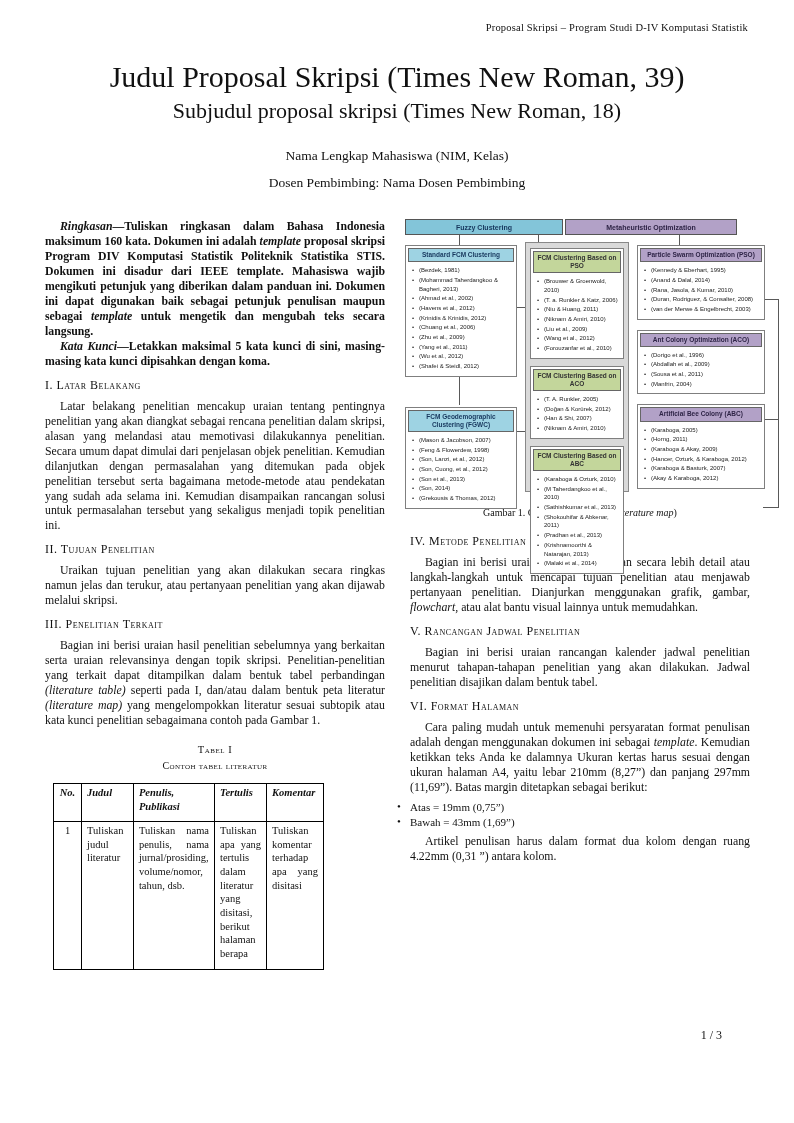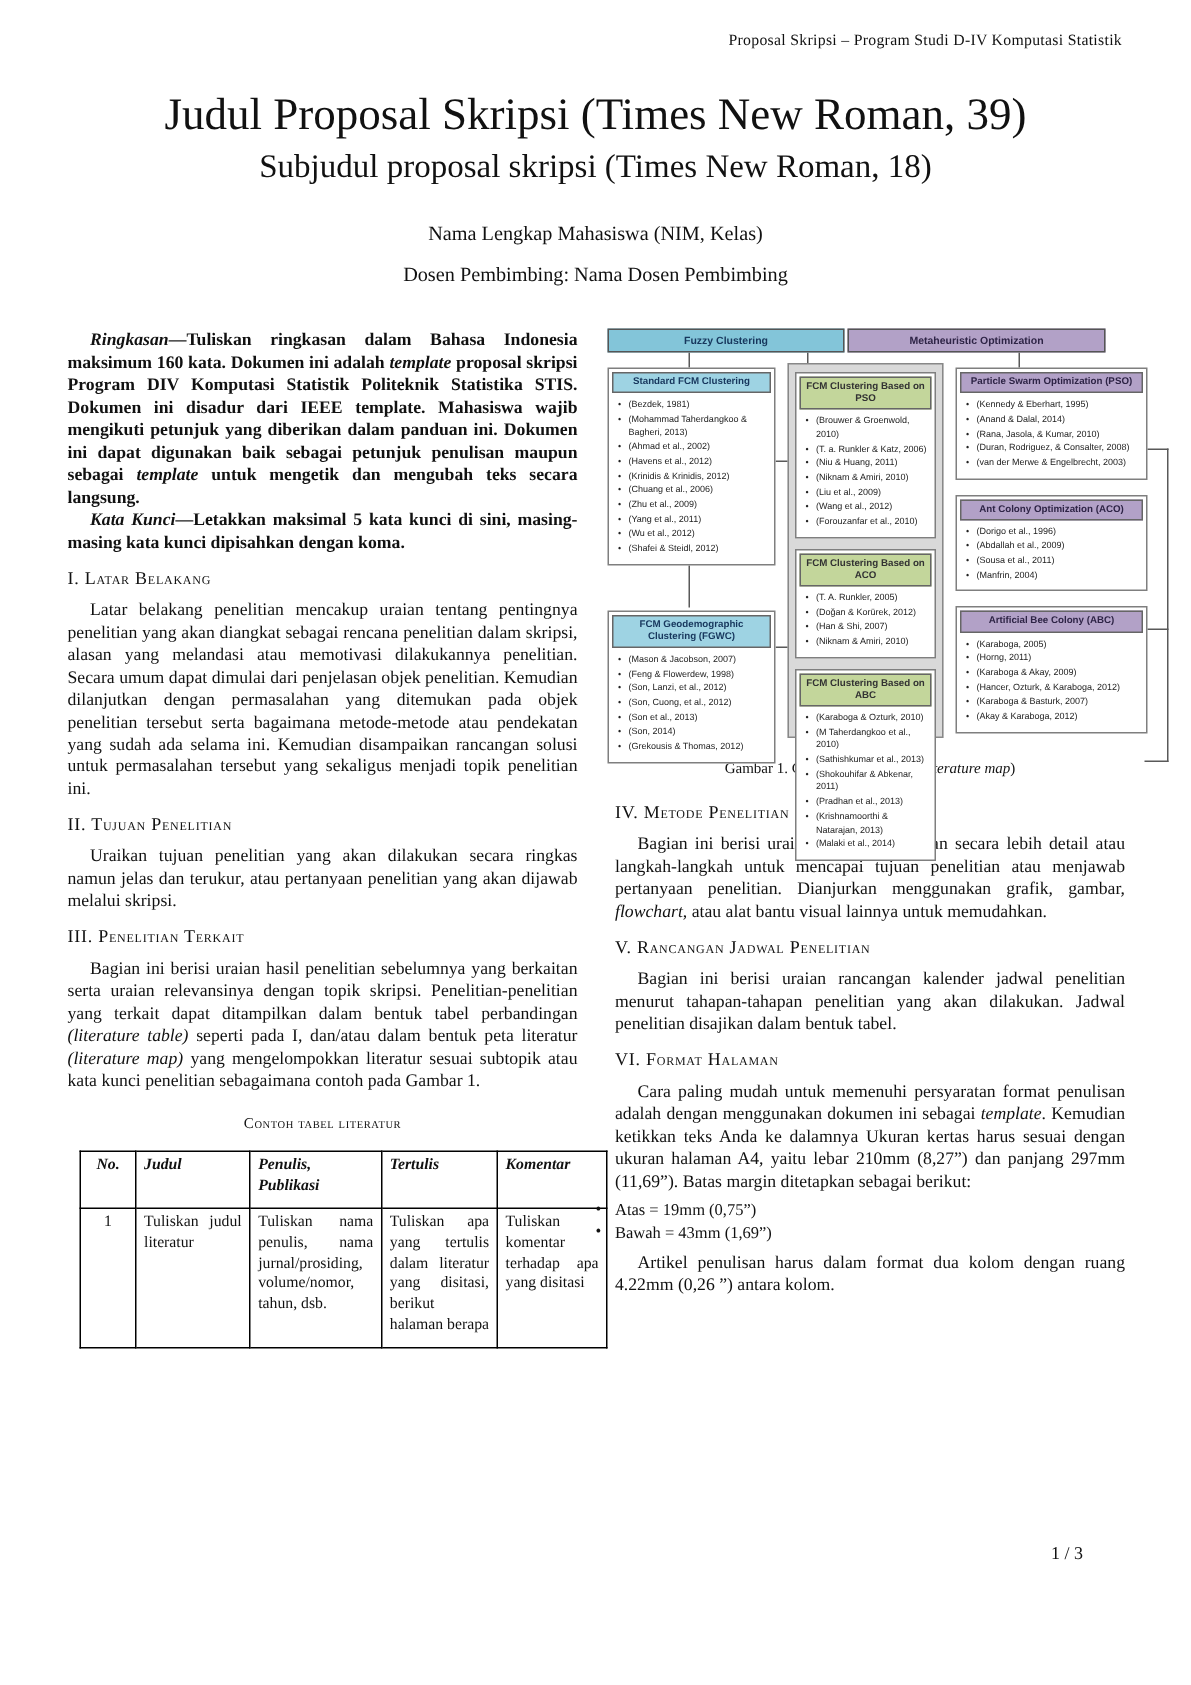--- a/index.html
+++ b/index.html
@@ -33,21 +33,21 @@
   h2.sec {
     font-size:12px; font-weight:normal; font-variant:small-caps;
     text-align:left; letter-spacing:0.5px; margin:9px 0 6px 0;
   }
 
   .table-caption { text-align:center; margin-top:14px; line-height:1.5; }
   .tcap1 { font-size:10.5px; font-variant:small-caps; letter-spacing:0.5px; }
   .tcap2 { font-size:10px; font-variant:small-caps; letter-spacing:0.4px; }
 
   table.lit-table {
-    border-collapse:collapse; margin:10px 0 0 8px; width:352px;
+    border-collapse:collapse; margin:10px 0 0 8px; width:271px;
     font-size:10.5px; line-height:1.3;
   }
   .lit-table th, .lit-table td { border:1.3px solid #000; vertical-align:top; padding:2px 5px 8px 5px; }
   .lit-table th { font-weight:bold; font-style:italic; text-align:left; }
   .lit-table td { text-align:justify; }
   .lit-table th.c-no, .lit-table td.c-no { text-align:center; font-style:italic; }
   .lit-table td.c-no { font-style:normal; }
 
   
   .figure { position:relative; width:384px; height:276px; margin-left:-7px; font-family:"Liberation Sans", sans-serif; }
@@ -117,20 +117,21 @@
     <h2 class="sec">I. Latar Belakang</h2>
     <p class="body-p">Latar belakang penelitian mencakup uraian tentang pentingnya penelitian yang akan diangkat sebagai rencana penelitian dalam skripsi, alasan yang melandasi atau memotivasi dilakukannya penelitian. Secara umum dapat dimulai dari penjelasan objek penelitian. Kemudian dilanjutkan dengan permasalahan yang ditemukan pada objek penelitian tersebut serta bagaimana metode-metode atau pendekatan yang sudah ada selama ini. Kemudian disampaikan rancangan solusi untuk permasalahan tersebut yang sekaligus menjadi topik penelitian ini.</p>
 
     <h2 class="sec">II. Tujuan Penelitian</h2>
     <p class="body-p">Uraikan tujuan penelitian yang akan dilakukan secara ringkas namun jelas dan terukur, atau pertanyaan penelitian yang akan dijawab melalui skripsi.</p>
 
     <h2 class="sec">III. Penelitian Terkait</h2>
     <p class="body-p"><span>Bagian ini berisi uraian hasil penelitian sebelumnya yang berkaitan serta uraian relevansinya dengan topik skripsi. Penelitian-penelitian yang terkait dapat ditampilkan dalam bentuk tabel perbandingan </span><span class="it">(literature table)</span><span> seperti pada I, dan/atau dalam bentuk peta literatur </span><span class="it">(literature map)</span><span> yang mengelompokkan literatur sesuai subtopik atau kata kunci penelitian sebagaimana contoh pada Gambar 1.</span></p>
 
     <div class="table-caption">
+      <div class="tcap1">Tabel I</div>
       <div class="tcap2">Contoh tabel literatur</div>
     </div>
 
     <table class="lit-table">
       <colgroup>
         <col style="width:35px">
           <col style="width:72px">
           <col style="width:83px">
           <col style="width:73px">
           <col style="width:69px">
@@ -283,18 +284,18 @@
 
     <h2 class="sec">V. Rancangan Jadwal Penelitian</h2>
     <p class="body-p">Bagian ini berisi uraian rancangan kalender jadwal penelitian menurut tahapan-tahapan penelitian yang akan dilakukan. Jadwal penelitian disajikan dalam bentuk tabel.</p>
 
     <h2 class="sec">VI. Format Halaman</h2>
     <p class="body-p"><span>Cara paling mudah untuk memenuhi persyaratan format penulisan adalah dengan menggunakan dokumen ini sebagai </span><span class="it">template</span><span>. Kemudian ketikkan teks Anda ke dalamnya Ukuran kertas harus sesuai dengan ukuran halaman A4, yaitu lebar 210mm (8,27”) dan panjang 297mm (11,69”). Batas margin ditetapkan sebagai berikut:</span></p>
     <div class="bullets">
         <div class="bullet-item">Atas = 19mm (0,75”)</div>
         <div class="bullet-item">Bawah = 43mm (1,69”)</div>
       </div>
-    <p class="body-p">Artikel penulisan harus dalam format dua kolom dengan ruang 4.22mm (0,26 ”) antara kolom.</p>
+    <p class="body-p">Artikel penulisan harus dalam format dua kolom dengan ruang 4.22mm (0,31 ”) antara kolom.</p>
   </div>
 
   <div class="page-number">1 / 3</div>
 
 </div>
 
 </body></html>

